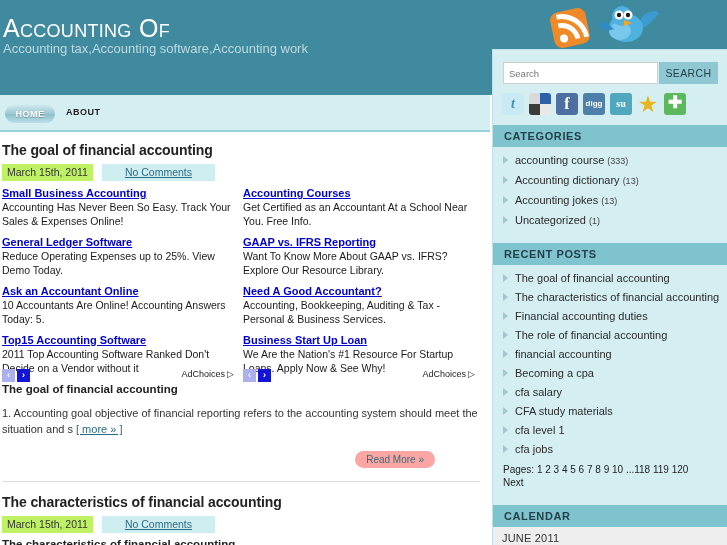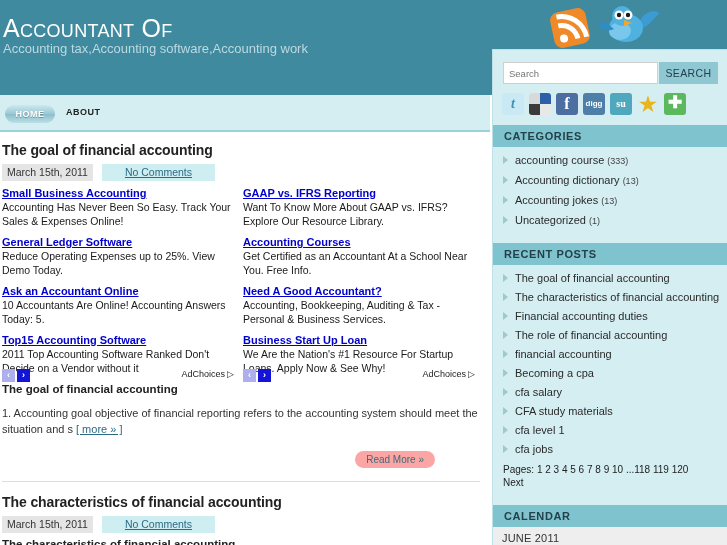--- a/index.html
+++ b/index.html
@@ -96,21 +96,21 @@
     letter-spacing: -0.1px;
   }
   .post-meta {
     margin: 0 0 7px 0;
     height: 15px;
     line-height: 15px;
     font-size: 10.5px;
   }
   .meta-date {
     display: inline-block;
-    background: #e5e5e5;
+    background: #bef264;
     color: #333;
     padding: 1px 5px;
     margin-right: 6px;
   }
   .meta-comments {
     display: inline-block;
     background: #cfeef2;
     padding: 1px 23px;
   }
   .meta-comments a {
@@ -313,21 +313,21 @@
     letter-spacing: 0.2px;
   }
   .cal-strip { height: 6px; background: #d5eef2; }
 </style>
 </head>
 <body>
 
 <div id="page">
 
   <div class="header">
-    <h1 class="site-title">Accountant Of</h1>
+    <h1 class="site-title">Accounting Of</h1>
     <div class="site-tagline">Accounting tax,Accounting software,Accounting work</div>
 
     <div class="header-badges">
       <span class="rss-icon">
         <svg width="46" height="46" viewBox="0 0 46 46">
           <rect x="2" y="6" width="36" height="36" rx="8" transform="rotate(-12 20 24)" fill="#f08a28"></rect>
           <g transform="rotate(-12 20 24)" fill="#ffffff">
             <circle cx="12" cy="33" r="4"></circle>
             <path d="M9 22 a14 14 0 0 1 14 14 h5 A19 19 0 0 0 9 17 z"></path>
             <path d="M9 13 a23 23 0 0 1 23 23 h5 A28 28 0 0 0 9 8 z"></path>
@@ -388,26 +388,26 @@
             <span class="ad-arrow prev">‹</span><span class="ad-arrow next">›</span>
           </span>
           <span class="adchoices">
             <span>AdChoices</span><span class="tri">▷</span>
           </span>
         </div>
       </div>
 
       <div class="ad-col right">
         <div class="ad-item">
+          <a class="ad-head" href="#">Accounting Courses</a>
+          <div class="ad-body">Get Certified as an Accountant At a School Near You. Free Info.</div>
+        </div>
+        <div class="ad-item">
           <a class="ad-head" href="#">GAAP vs. IFRS Reporting</a>
           <div class="ad-body">Want To Know More About GAAP vs. IFRS? Explore Our Resource Library.</div>
-        </div>
-        <div class="ad-item">
-          <a class="ad-head" href="#">Accounting Courses</a>
-          <div class="ad-body">Get Certified as an Accountant At a School Near You. Free Info.</div>
         </div>
         <div class="ad-item">
           <a class="ad-head" href="#">Need A Good Accountant?</a>
           <div class="ad-body">Accounting, Bookkeeping, Auditing &amp; Tax - Personal &amp; Business Services.</div>
         </div>
         <div class="ad-item">
           <a class="ad-head" href="#">Business Start Up Loan</a>
           <div class="ad-body">We Are the Nation's #1 Resource For Startup Loans. Apply Now &amp; See Why!</div>
         </div>
         <div class="ad-foot">

